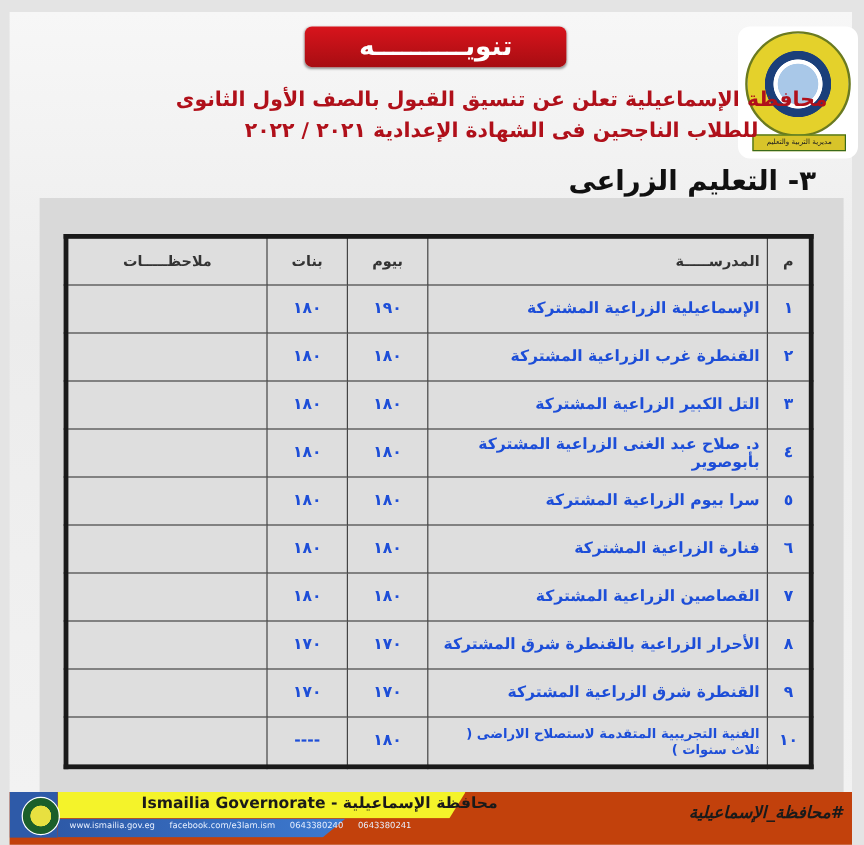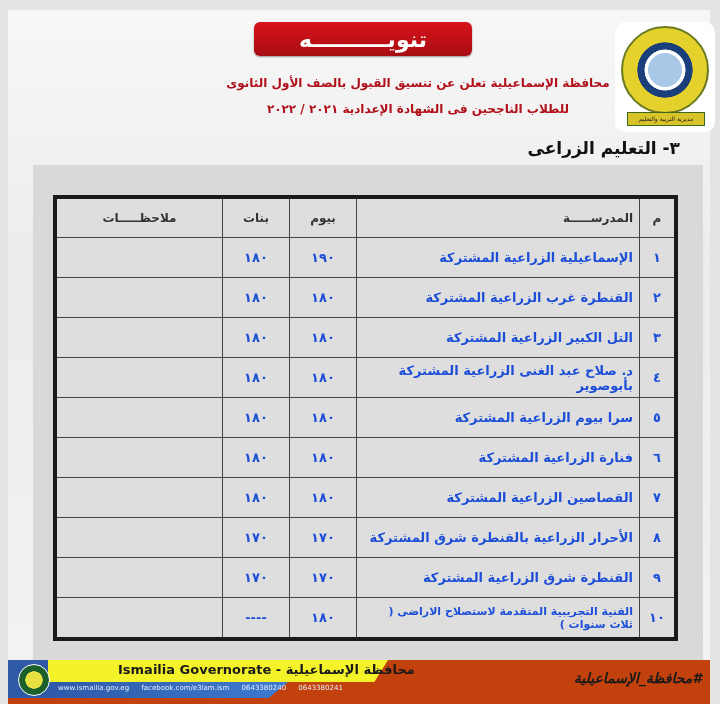--- a/index.html
+++ b/index.html
@@ -1,26 +1,26 @@
 <!DOCTYPE html>
 <html><head>
 <meta charset="utf-8">
 <style>
   html,body{margin:0;padding:0;}
   body{width:720px;height:704px;overflow:hidden;background:#e4e4e4;font-family:"DejaVu Sans",sans-serif;position:relative;}
   .page{position:absolute;left:8px;top:10px;width:702px;height:650px;background:linear-gradient(180deg,#f7f7f7 0%,#ececec 40%,#f2f2f2 100%);}
   .title-badge{position:absolute;left:246px;top:12px;width:218px;height:34px;background:linear-gradient(180deg,#d8141c,#a70d12);border-radius:6px;box-shadow:0 1px 2px rgba(0,0,0,.4);color:#fff;font-weight:bold;font-size:22px;display:flex;align-items:center;justify-content:center;letter-spacing:2px;}
-  .headline{position:absolute;left:130px;top:60px;width:560px;text-align:center;color:#b0101a;font-weight:bold;font-size:12px;line-height:26px;direction:rtl;}
+  .headline{position:absolute;left:130px;top:60px;width:560px;text-align:center;color:#b0101a;font-weight:bold;font-size:17px;line-height:26px;direction:rtl;}
   .logo{position:absolute;border-radius:50%;}
   .logo-left{left:18px;top:22px;width:104px;height:104px;background:radial-gradient(circle at 50% 50%,#2d6fb8 0 22%,#f2e130 23% 34%,#e8d02a 35% 44%,#0f5a26 45% 100%);border:3px solid #0b3d18;box-sizing:border-box;}
   .logo-left .lbl{position:absolute;left:0;right:0;bottom:8px;text-align:center;color:#ffe860;font-size:7px;}
   .logo-right{left:607px;top:12px;width:100px;height:110px;border-radius:10px;background:#fff;}
   .logo-right .ring{position:absolute;left:6px;top:4px;width:88px;height:88px;border-radius:50%;background:radial-gradient(circle at 50% 50%,#a9c8e8 0 28%,#ffffff 29% 34%,#1a3f7a 35% 46%,#e4d12b 47% 100%);border:2px solid #6a7a20;box-sizing:border-box;}
   .logo-right .ribbon{position:absolute;left:12px;bottom:6px;width:76px;height:12px;background:#d8c42a;border:1px solid #3a6a1a;font-size:6px;text-align:center;line-height:12px;color:#222;}
-  .section-title{position:absolute;right:30px;top:128px;font-weight:bold;font-size:17px;color:#111;direction:rtl;}
+  .section-title{position:absolute;right:30px;top:128px;font-weight:bold;font-size:23px;color:#111;direction:rtl;}
   .paper{position:absolute;left:25px;top:155px;width:670px;height:500px;background:#d9d9d9;}
   table.grid{position:absolute;left:20px;top:30px;width:625px;border-collapse:collapse;border:4px solid #1a1a1a;direction:rtl;background:#dedede;}
   table.grid td,table.grid th{border:1px solid #444;height:39px;font-size:13px;color:#1d4ed8;font-weight:bold;padding:0 6px;}
   table.grid th{font-weight:bold;font-size:12px;color:#333;height:38px;}
   .c-num{width:22px;text-align:center;}
   .c-school{width:270px;text-align:right;}
   .c-boys{width:54px;text-align:center;}
   .c-girls{width:54px;text-align:center;}
   .c-notes{text-align:center;}
   .footer{position:absolute;left:8px;top:660px;width:702px;height:56px;background:#c2410c;overflow:hidden;}

